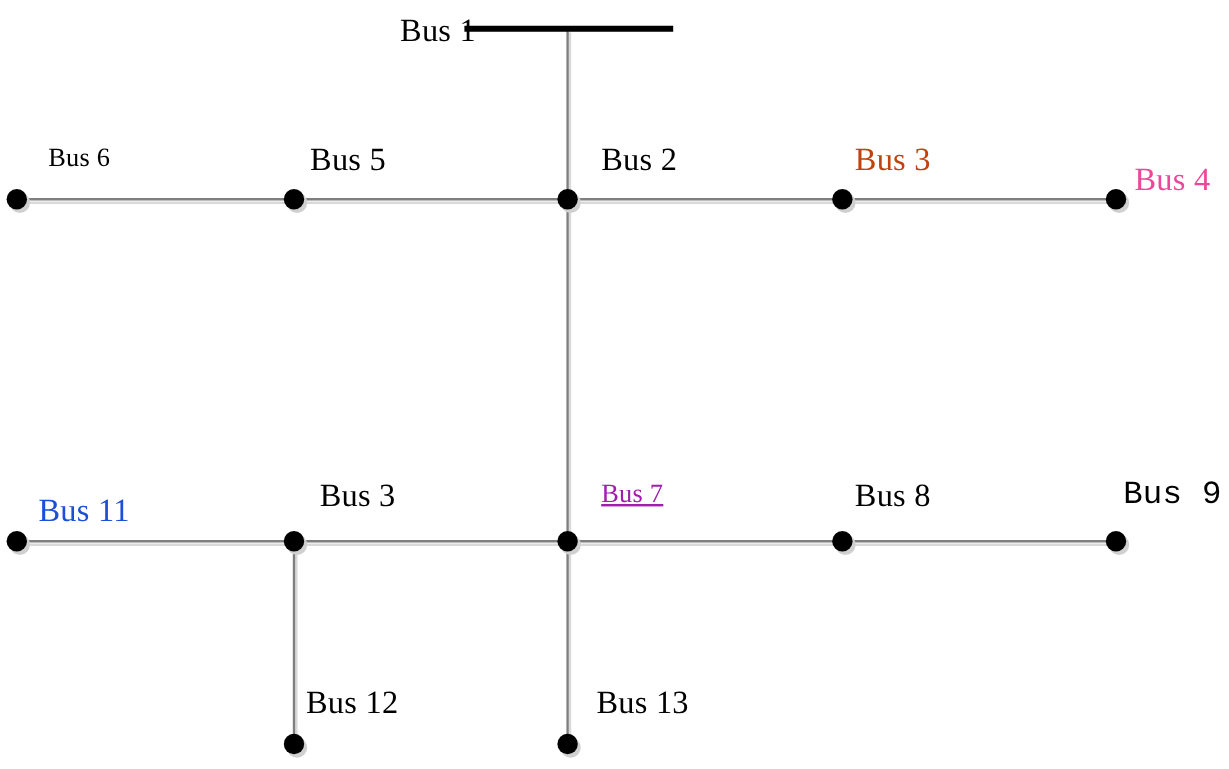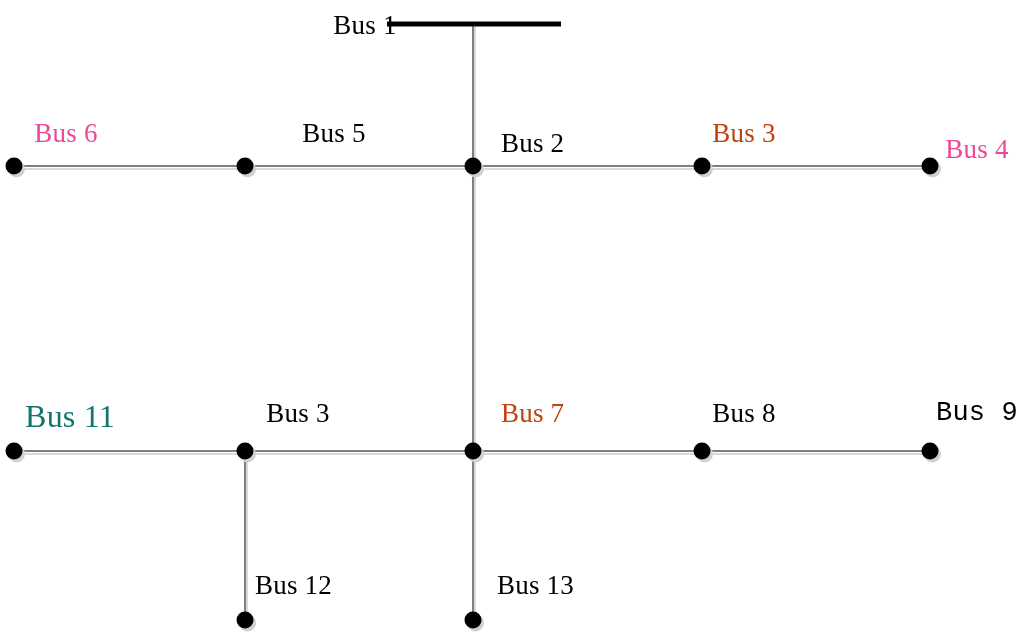--- a/index.html
+++ b/index.html
@@ -98,27 +98,27 @@
         <circle cx="930" cy="451" r="8.5" fill="#000000"></circle>
         <circle cx="245" cy="451" r="8.5" fill="#000000"></circle>
         <circle cx="14" cy="451" r="8.5" fill="#000000"></circle>
         <circle cx="245" cy="620" r="8.5" fill="#000000"></circle>
         <circle cx="473" cy="620" r="8.5" fill="#000000"></circle>
       </g>
   </svg>
 
   <div id="label-layer">
       <div class="bus-label center" style="left: 365px; top: 12px; font-size: 27px; color: rgb(0, 0, 0);">Bus 1</div>
-      <div class="bus-label" style="left: 501px; top: 130px; font-size: 27px; color: rgb(0, 0, 0);">Bus 2</div>
+      <div class="bus-label" style="left: 501px; top: 120px; font-size: 27px; color: rgb(0, 0, 0);">Bus 2</div>
       <div class="bus-label center" style="left: 744px; top: 120px; font-size: 27px; color: #c2410c;">Bus 3</div>
       <div class="bus-label center" style="left: 977px; top: 136px; font-size: 27px; color: #ec4899;">Bus 4</div>
-      <div class="bus-label center" style="left: 290px; top: 120px; font-size: 27px; color: rgb(0, 0, 0); margin-left: 44px;">Bus 5</div>
-      <div class="bus-label center" style="left: 66px; top: 120px; font-size: 27px; color: #ec4899;">Bus 6</div>
-      <div class="bus-label" style="left: 501px; top: 400px; font-size: 27px; color: #c2410c;">Bus 7</div>
+      <div class="bus-label center" style="left: 290px; top: 120px; font-size: 27px; color: rgb(0, 0, 0);">Bus 5</div>
+      <div class="bus-label center" style="left: 66px; top: 120px; font-size: 22px; color: #000000;">Bus 6</div>
+      <div class="bus-label" style="left: 501px; top: 400px; font-size: 22px; color: #a21caf; text-decoration: underline;">Bus 7</div>
       <div class="bus-label center" style="left: 744px; top: 400px; font-size: 27px; color: rgb(0, 0, 0);">Bus 8</div>
       <div class="bus-label center" style="left: 977px; top: 400px; font-size: 27px; color: rgb(0, 0, 0); font-family: Liberation Mono, monospace;">Bus 9</div>
       <div class="bus-label center" style="left: 298px; top: 400px; font-size: 27px; color: rgb(0, 0, 0);">Bus 3</div>
-      <div class="bus-label center" style="left: 70px; top: 400px; font-size: 32px; color: #0f766e;">Bus 11</div>
+      <div class="bus-label center" style="left: 70px; top: 412px; font-size: 27px; color: #1d4ed8;">Bus 11</div>
       <div class="bus-label" style="left: 255px; top: 572px; font-size: 27px; color: rgb(0, 0, 0); text-align: center;">Bus 12</div>
       <div class="bus-label" style="left: 497px; top: 572px; font-size: 27px; color: rgb(0, 0, 0);">Bus 13</div>
     </div>
 
 </div>
 
 </body></html>

